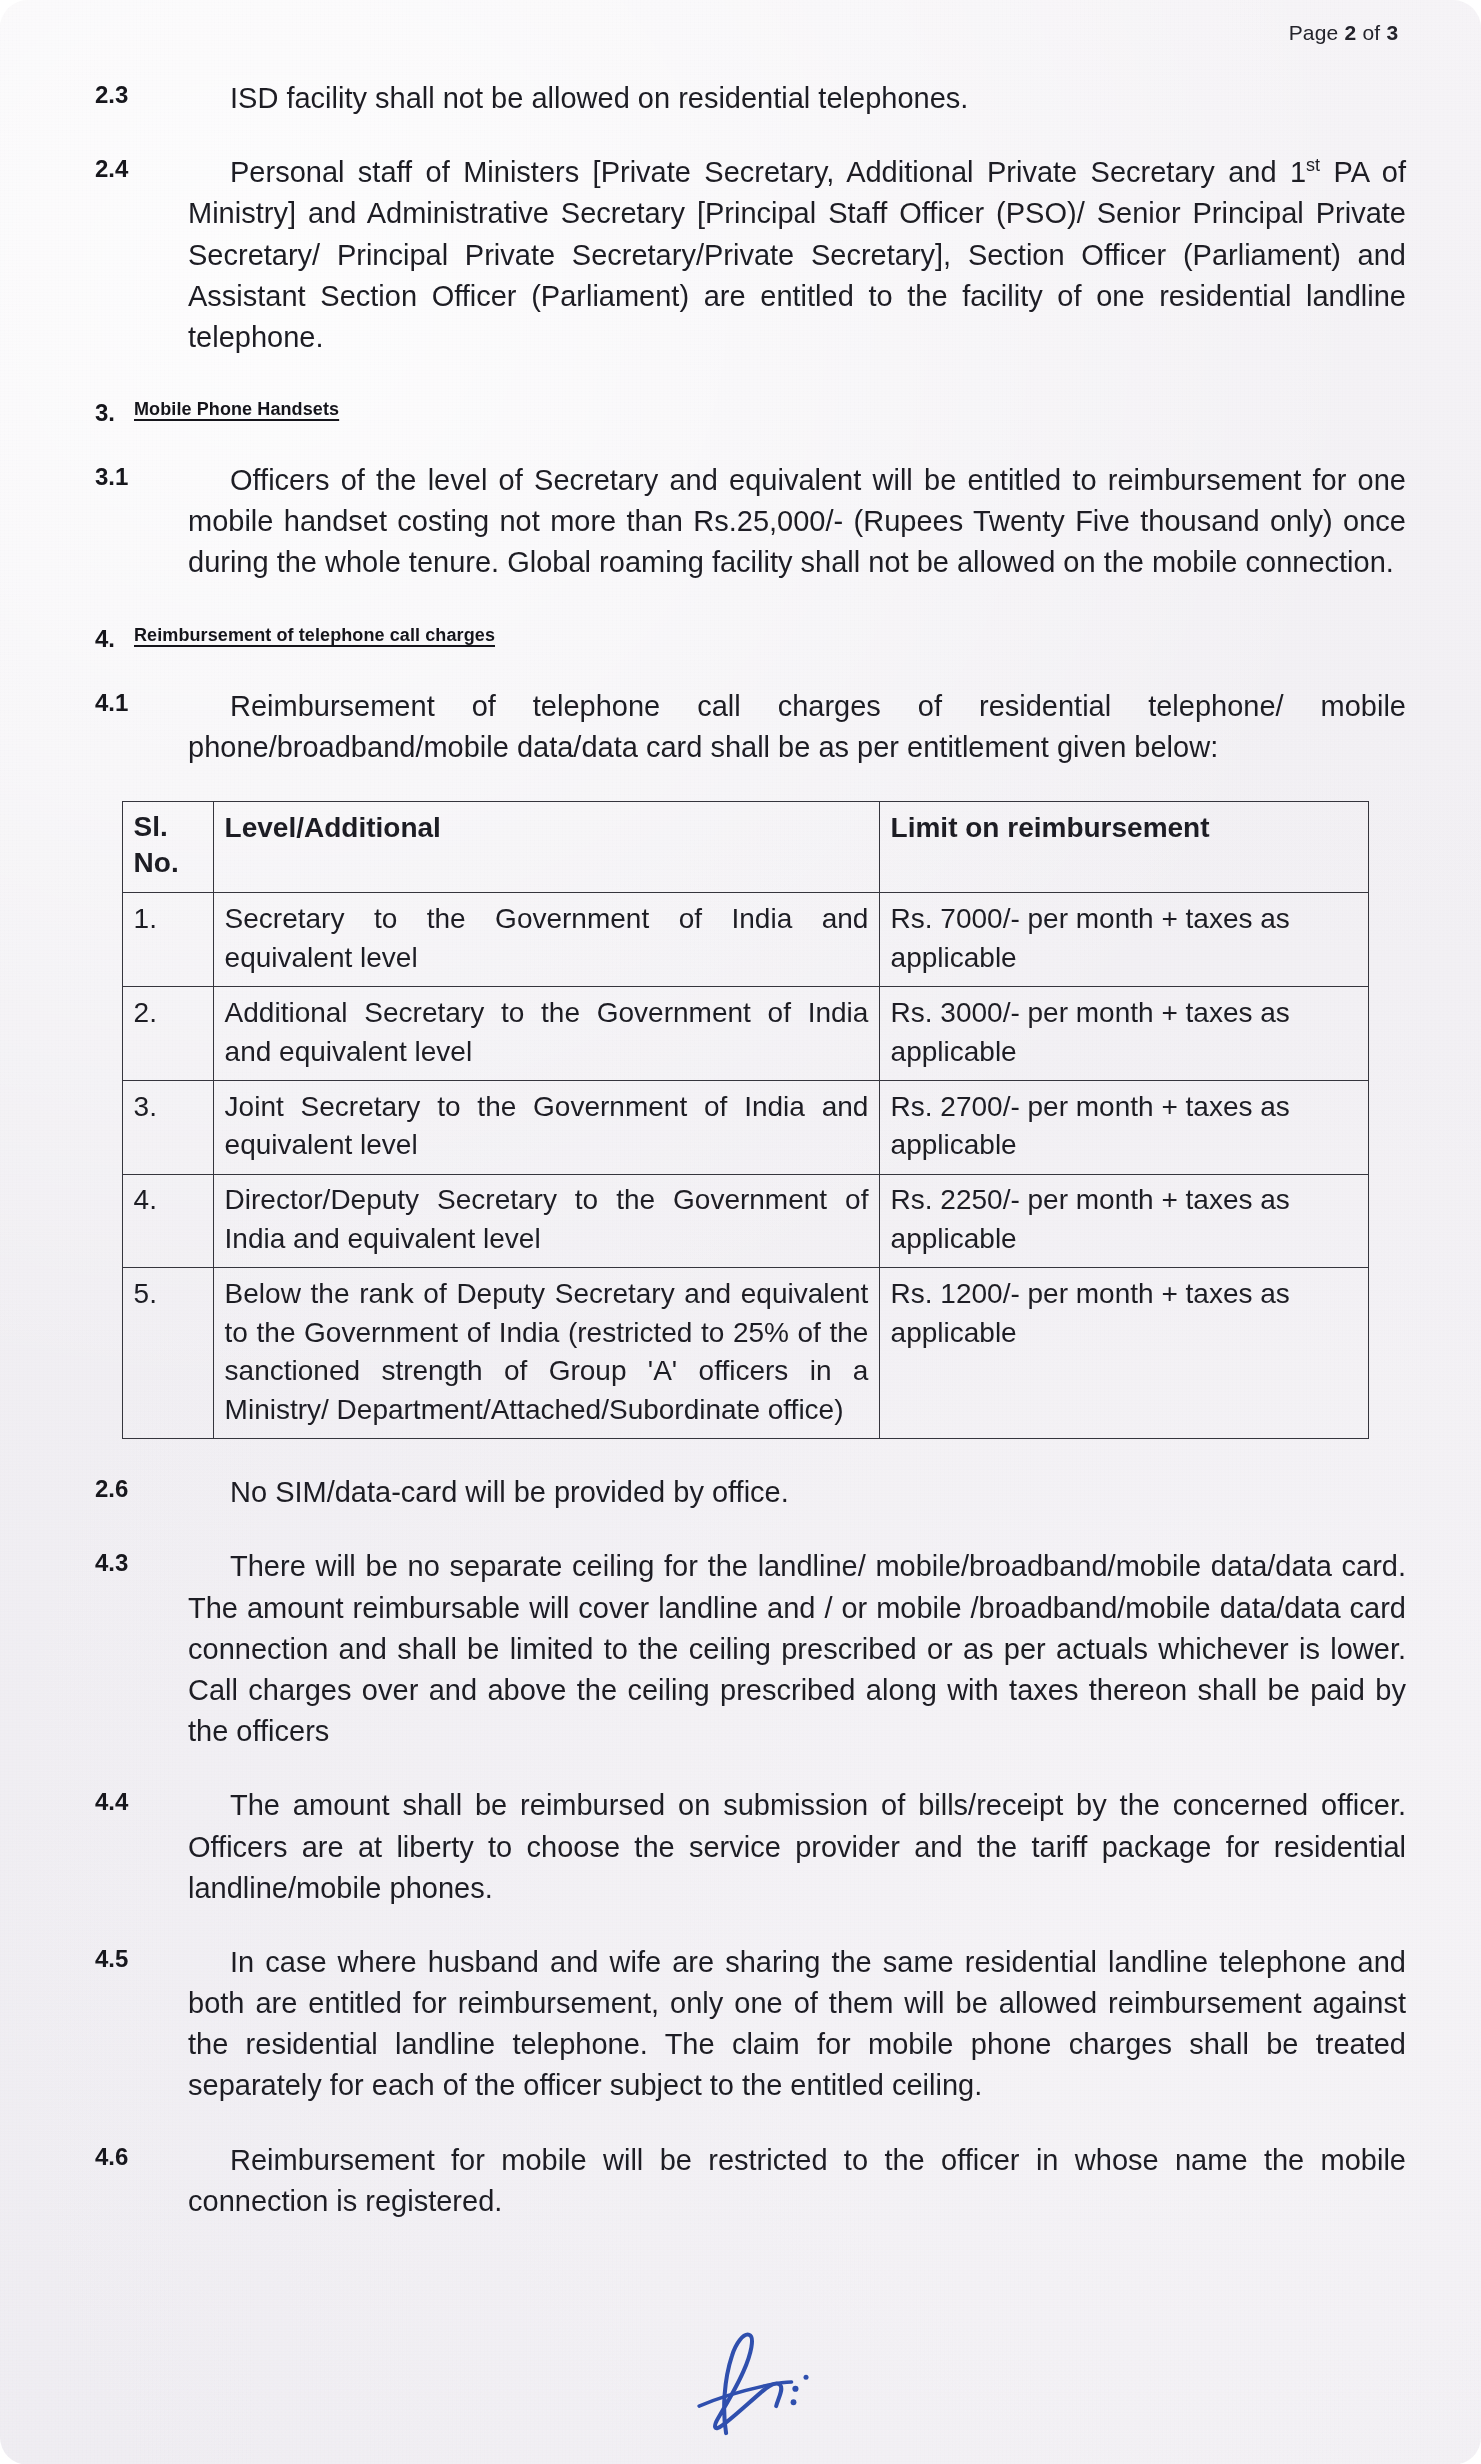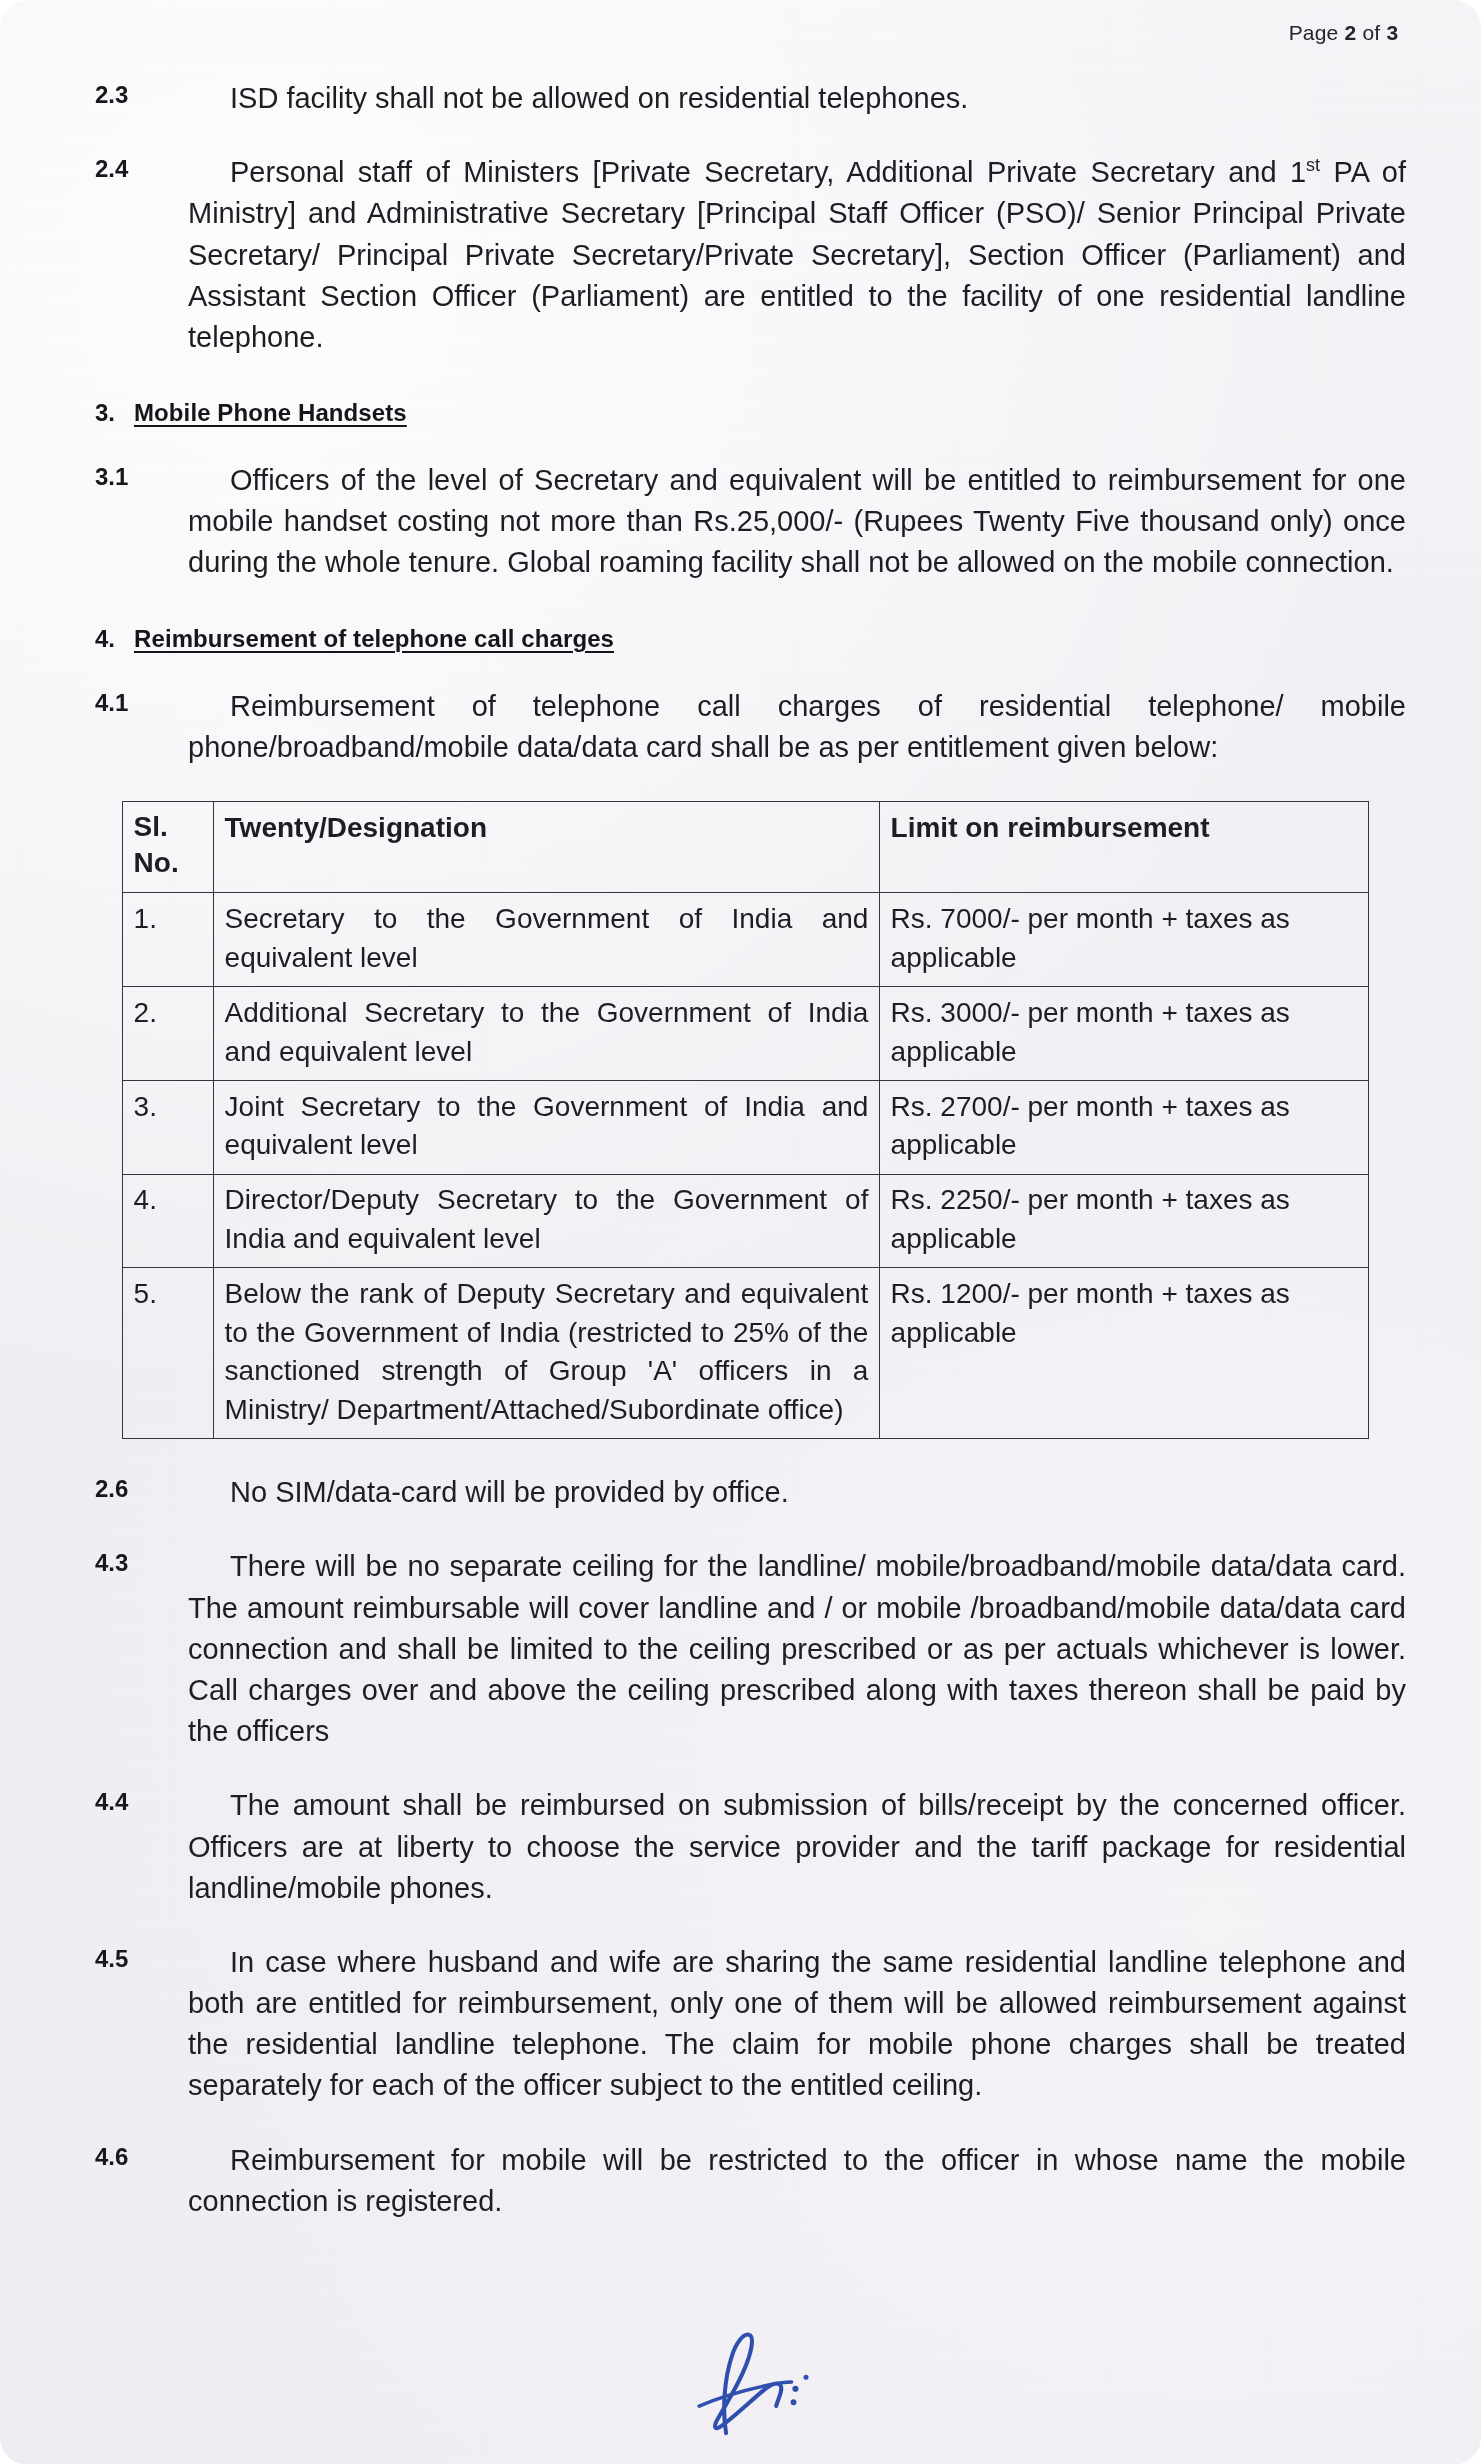--- a/index.html
+++ b/index.html
@@ -85,21 +85,21 @@
   }
   .section-head .snum {
     font-weight: 700;
     font-size: 24px;
     width: 39px;
     flex: 0 0 39px;
     color: #15151b;
   }
   .section-head .stitle {
     font-weight: 700;
-    font-size: 24px;
+    font-size: 18px;
     text-decoration: underline;
     text-underline-offset: 3.9px;
     text-decoration-thickness: 1.9px;
     color: #15151b;
     letter-spacing: 0.1px;
   }
 
   table.limits {
     margin: 33px 0 0 27px;
     width: 1246px;
@@ -185,21 +185,21 @@
         <col class="c-sl">
         <col class="c-level">
         <col class="c-limit">
       </colgroup>
       <thead>
         <tr>
           <th>
             <div class="hdr-sl">Sl.</div>
             <div class="hdr-sl">No.</div>
           </th>
-          <th>Twenty/Designation</th>
+          <th>Level/Additional</th>
           <th>Limit on reimbursement</th>
         </tr>
       </thead>
       <tbody>
         <tr>
           <td class="sl">1.</td>
           <td class="level">Secretary to the Government of India and equivalent level</td>
           <td class="limit">Rs. 7000/- per month + taxes as applicable</td>
         </tr>
         <tr>

